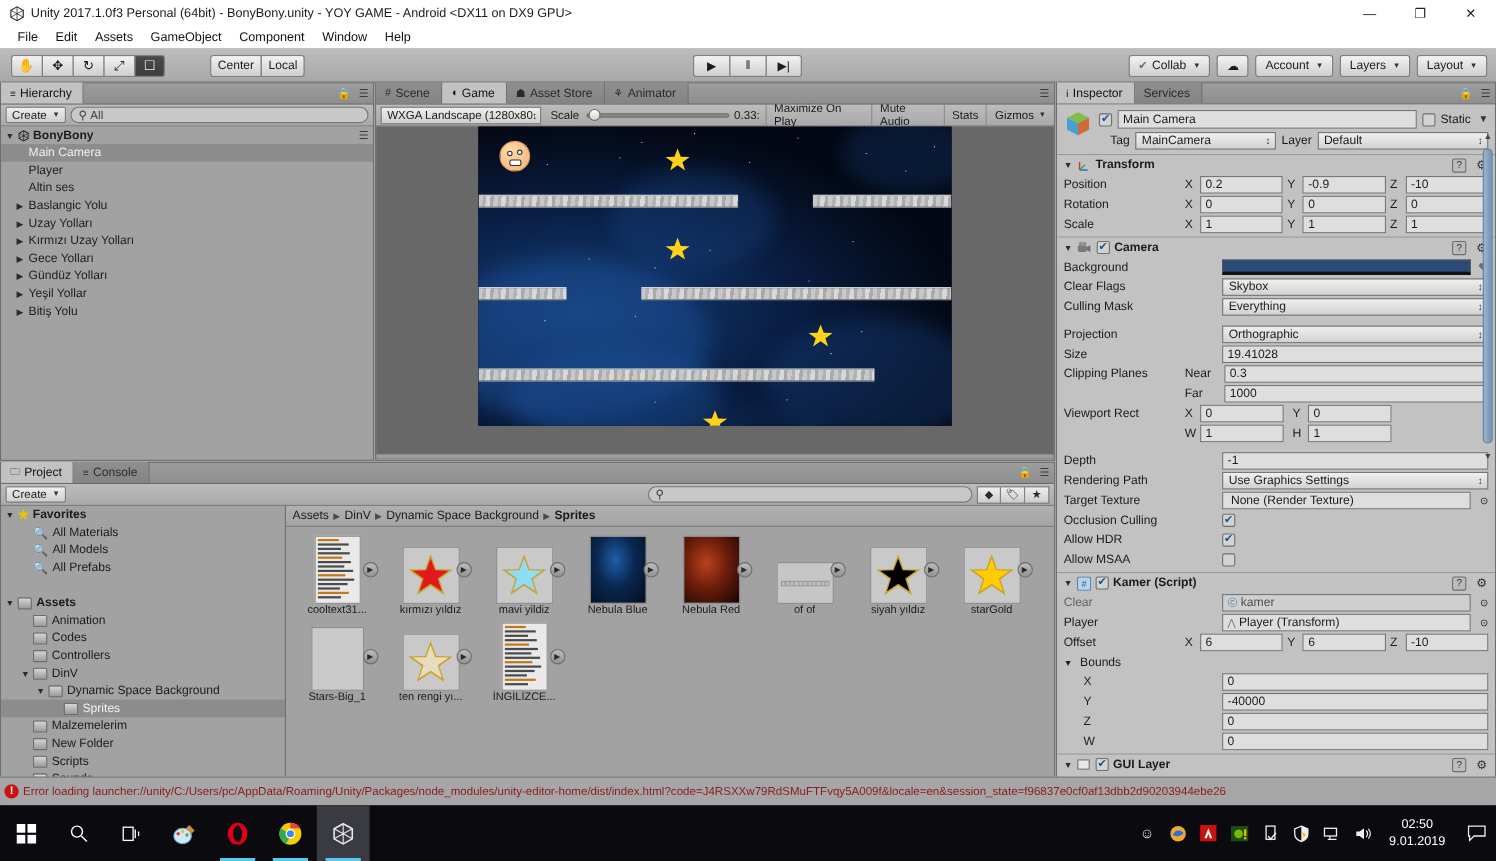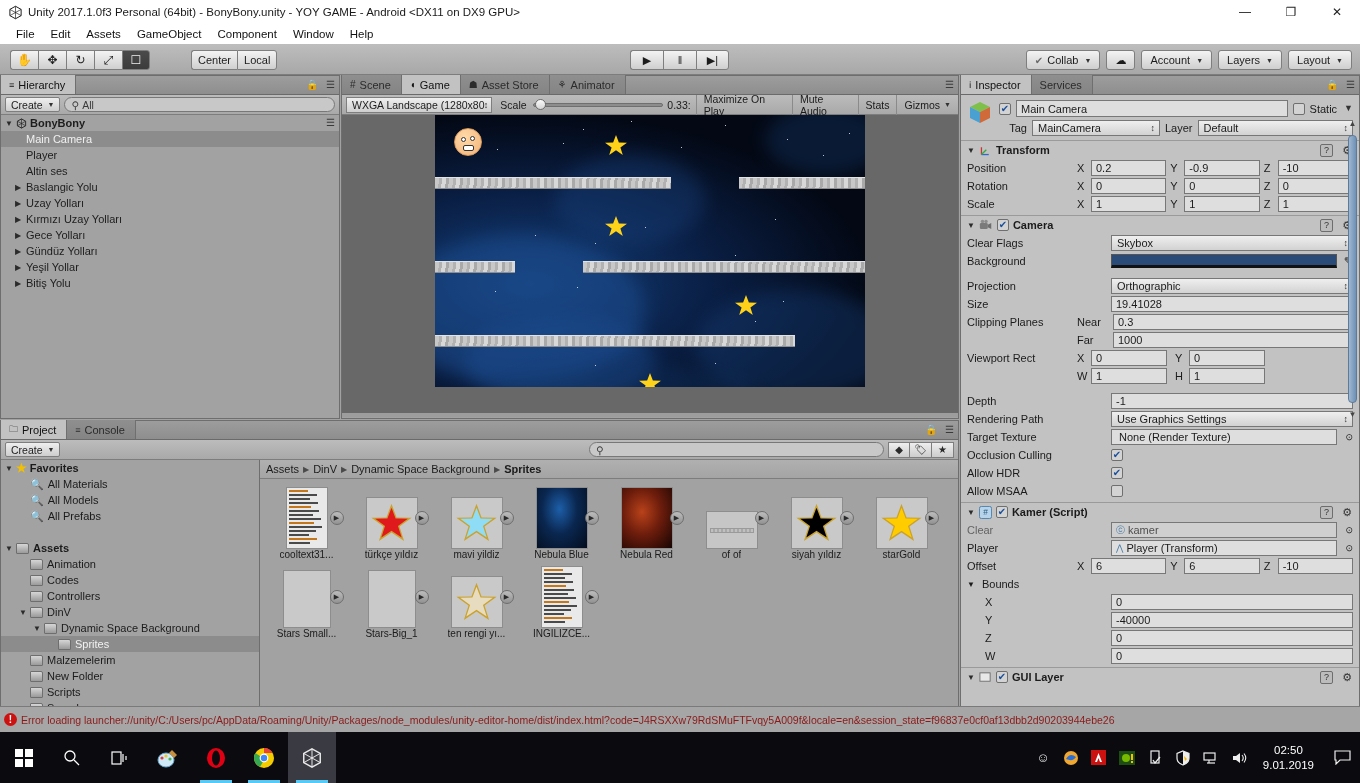--- a/index.html
+++ b/index.html
@@ -594,29 +594,35 @@
                   <circle cx="8" cy="2.5" r="2" fill="#8d8d8d"></circle>
                   <path d="M10 6 L14 4 V11 L10 9Z" fill="#6e6e6e"></path>
                 </svg>
               </span>
               <span class="chk">✔</span>
               <span class="nm">Camera</span>
               <span class="help-ico">?</span>
               <span class="gear-ico">⚙</span>
             </div>
             <div class="row">
+              <span class="lbl" style="width: 140px;">Background</span>
+              <div style="flex: 1 1 0%; height: 14px; background: rgb(42, 74, 120); border-width: 1px 1px 3px; border-style: solid; border-color: rgb(85, 85, 85) rgb(85, 85, 85) rgb(17, 17, 17); border-image: initial;"></div>
+              <span style="font-size: 11px; margin-left: 3px;">✎</span>
+            </div>
+            <div class="row">
               <span class="lbl" style="width: 140px;">Clear Flags</span>
               <div class="selfield" style="flex: 1 1 0%;">
                 <span>Skybox</span>
               </div>
             </div>
             <div class="row">
-              <span class="lbl" style="width: 140px;">Background</span>
-              <div style="flex: 1 1 0%; height: 14px; background: rgb(42, 74, 120); border-width: 1px 1px 3px; border-style: solid; border-color: rgb(85, 85, 85) rgb(85, 85, 85) rgb(17, 17, 17); border-image: initial;"></div>
-              <span style="font-size: 11px; margin-left: 3px;">✎</span>
+              <span class="lbl" style="width: 140px;">Culling Mask</span>
+              <div class="selfield" style="flex: 1 1 0%;">
+                <span>Everything</span>
+              </div>
             </div>
             <div class="row" style="height: 7px;"></div>
             <div class="row">
               <span class="lbl" style="width: 140px;">Projection</span>
               <div class="selfield" style="flex: 1 1 0%;">
                 <span>Orthographic</span>
               </div>
             </div>
             <div class="row">
               <span class="lbl" style="width: 140px;">Size</span>
@@ -937,21 +943,21 @@
                 <div class="cellname">cooltext31...</div>
               </div>
               <div class="cell">
                 <div class="thumb-wrap">
                   <div class="thumb" style="width:52px;height:52px;background:#c9c9c9;position:relative;display:flex;align-items:center;justify-content:center;">
                     <div style="width:42px;height:40px;background:#caa22c;" class="starshape"></div>
                     <div style="position:absolute;width:34px;height:32px;background:#e0191c;" class="starshape"></div>
                   </div>
                   <div class="thumb-exp">▶</div>
                 </div>
-                <div class="cellname">türkçe yıldız</div>
+                <div class="cellname">kırmızı yıldız</div>
               </div>
               <div class="cell">
                 <div class="thumb-wrap">
                   <div class="thumb" style="width:52px;height:52px;background:#c9c9c9;position:relative;display:flex;align-items:center;justify-content:center;">
                     <div style="width:42px;height:40px;background:#caa22c;" class="starshape"></div>
                     <div style="position:absolute;width:34px;height:32px;background:#8fdcf7;" class="starshape"></div>
                   </div>
                   <div class="thumb-exp">▶</div>
                 </div>
                 <div class="cellname">mavi yildiz</div>
@@ -991,27 +997,20 @@
               </div>
               <div class="cell">
                 <div class="thumb-wrap">
                   <div class="thumb" style="width:52px;height:52px;background:#c9c9c9;position:relative;display:flex;align-items:center;justify-content:center;">
                     <div style="width:42px;height:40px;background:#caa22c;" class="starshape"></div>
                     <div style="position:absolute;width:34px;height:32px;background:#ffcc00;" class="starshape"></div>
                   </div>
                   <div class="thumb-exp">▶</div>
                 </div>
                 <div class="cellname">starGold</div>
-              </div>
-              <div class="cell">
-                <div class="thumb-wrap">
-                  <div class="thumb" style="width:48px;height:58px;background:#c9c9c9;"></div>
-                  <div class="thumb-exp">▶</div>
-                </div>
-                <div class="cellname">Stars Small...</div>
               </div>
               <div class="cell">
                 <div class="thumb-wrap">
                   <div class="thumb" style="width:48px;height:58px;background:#c9c9c9;"></div>
                   <div class="thumb-exp">▶</div>
                 </div>
                 <div class="cellname">Stars-Big_1</div>
               </div>
               <div class="cell">
                 <div class="thumb-wrap">

